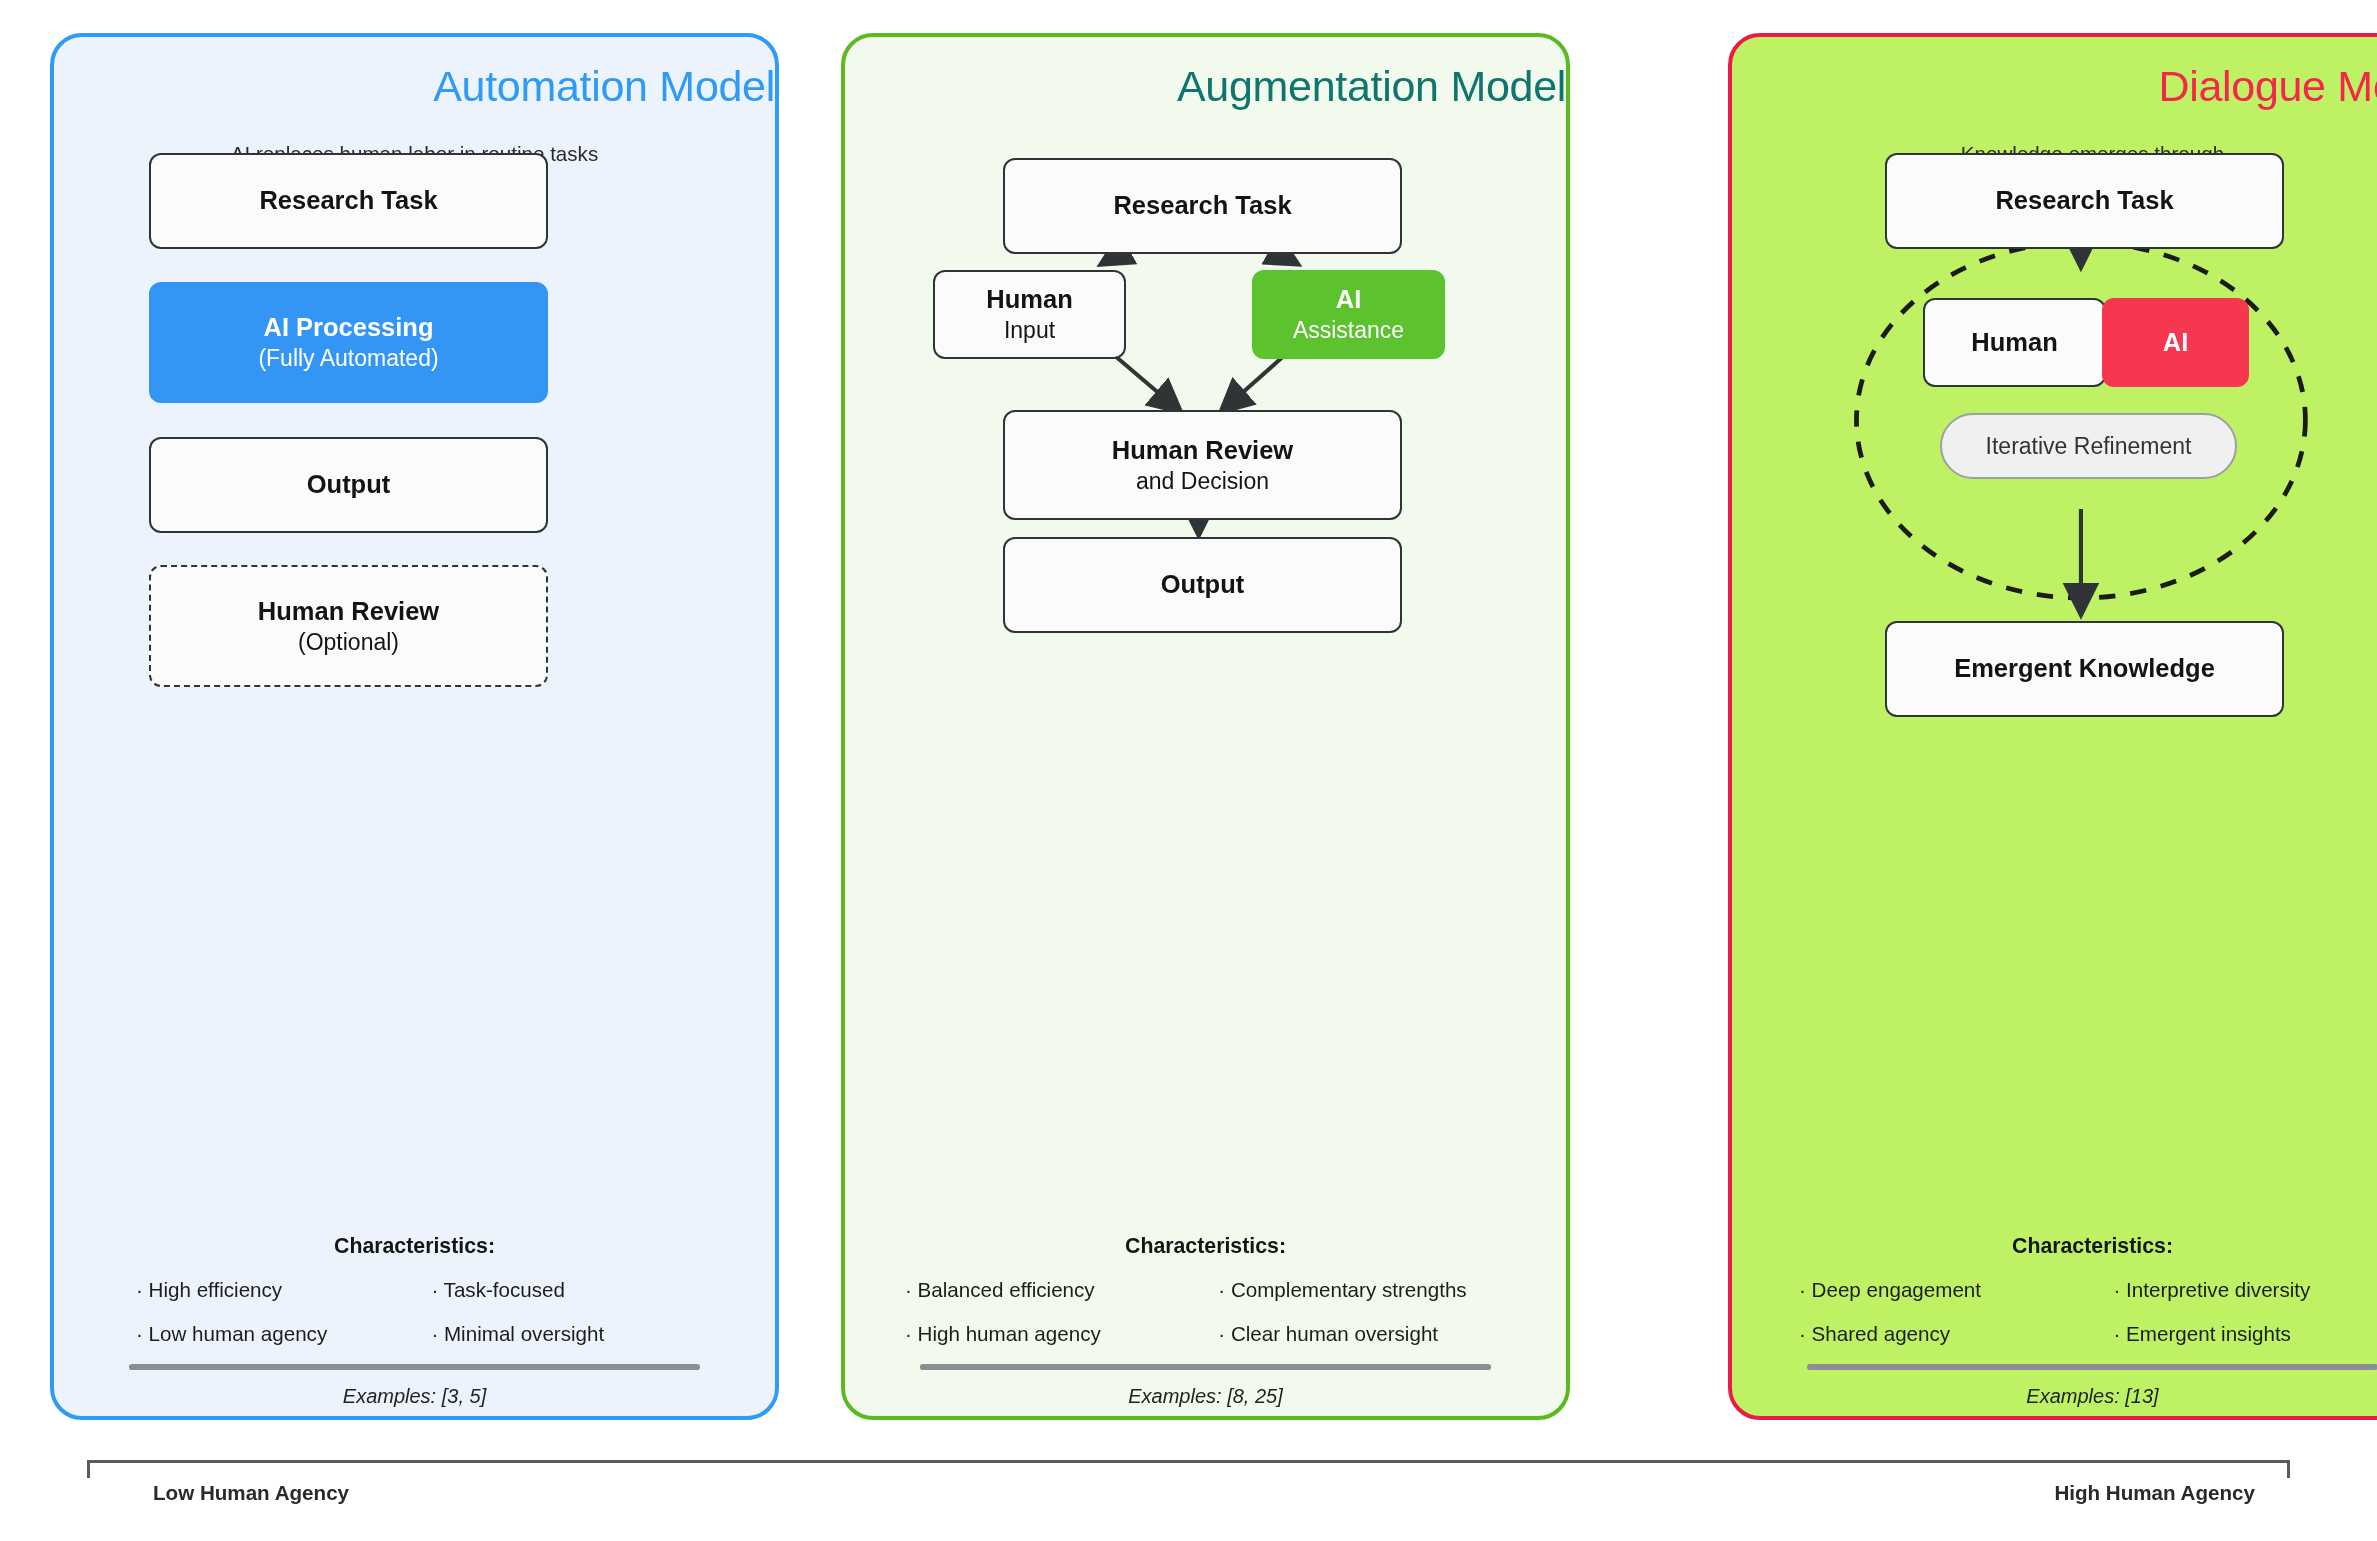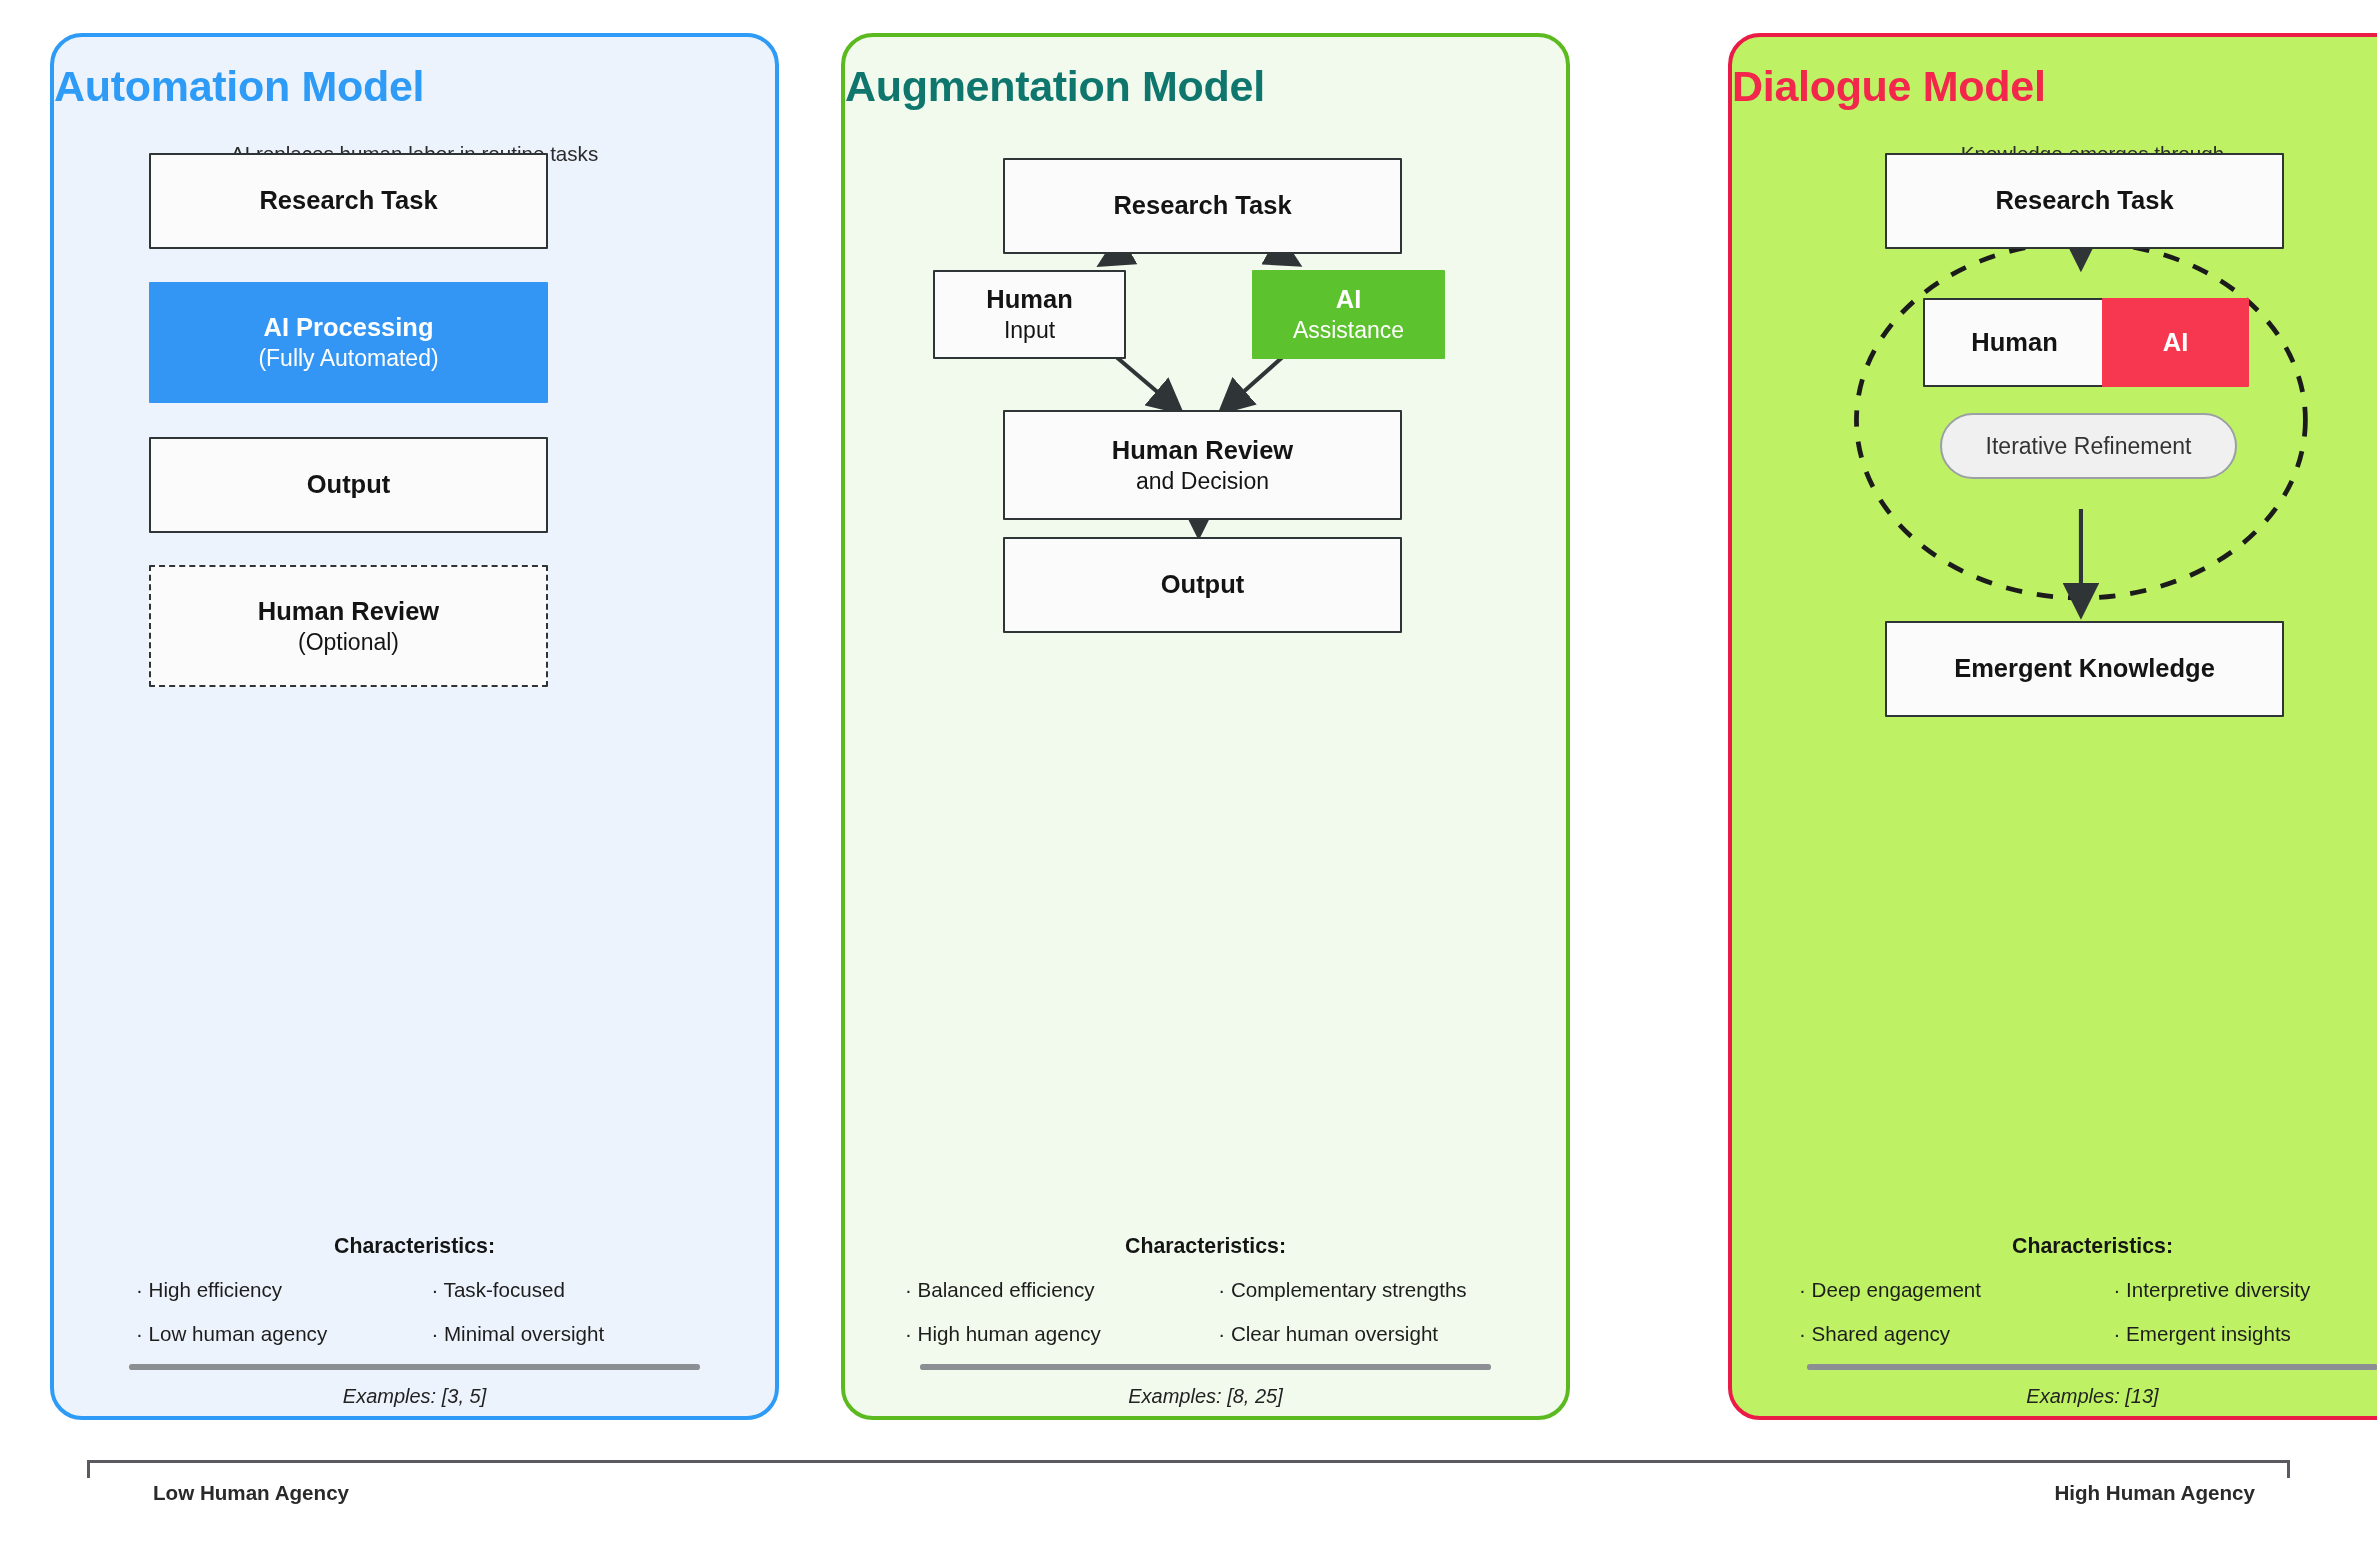--- a/index.html
+++ b/index.html
@@ -18,40 +18,40 @@
     height:1387px;
     border-radius:32px;
     box-sizing:border-box;
   }
   .panel.p1{left:50px;  width:729px; border:4.8px solid #2e9bf6; background:#edf3fd;}
   .panel.p2{left:841px;width:729px; border:4.8px solid #5cba21; background:#f1faec;}
   .panel.p3{left:1728px;width:729px; border:4.8px solid #ea1b46; background:#bef264;}
 
   .ptitle{
     position:absolute;left:0;right:0;top:25px;
-    text-align:left;font-size:43px;font-weight:bold;letter-spacing:-0.3px;
+    text-align:right;font-size:43px;font-weight:normal;letter-spacing:-0.3px;
   }
   .p1 .ptitle{color:#2e9bf6;}
   .p2 .ptitle{color:#0f766e;}
   .p3 .ptitle{color:#f3264c;}
 
   .psub{
     position:absolute;left:0;right:0;
     text-align:center;font-size:20.6px;color:#2b2b2b;
   }
   .psub.l1{top:105px;}
   .psub.l2{top:146px;}
 
   
   .stage{position:absolute;left:0;top:0;width:100%;height:100%;}
   .node{
     position:absolute;
     box-sizing:border-box;
     display:flex;flex-direction:column;align-items:center;justify-content:center;
-    border-radius:1px;
+    border-radius:12px;
     background:#fbfbfb;
     border:2.8px solid #2f3437;
     text-align:center;
   }
   .node .t1{font-size:25.5px;font-weight:bold;line-height:1.15;color:#141414;}
   .node .t2{font-size:23px;font-weight:normal;line-height:1.15;color:#141414;margin-top:2.8px;}
   .node.dashed{border-style:dashed;border-width:2.8px;border-color:#2f3437;background:#fbfbfb;}
   .node.fill-blue{background:#3396f4;border-color:#3396f4;}
   .node.fill-blue .t1,.node.fill-blue .t2{color:#ffffff;}
   .node.fill-green{background:#5cc22e;border-color:#5cc22e;}

